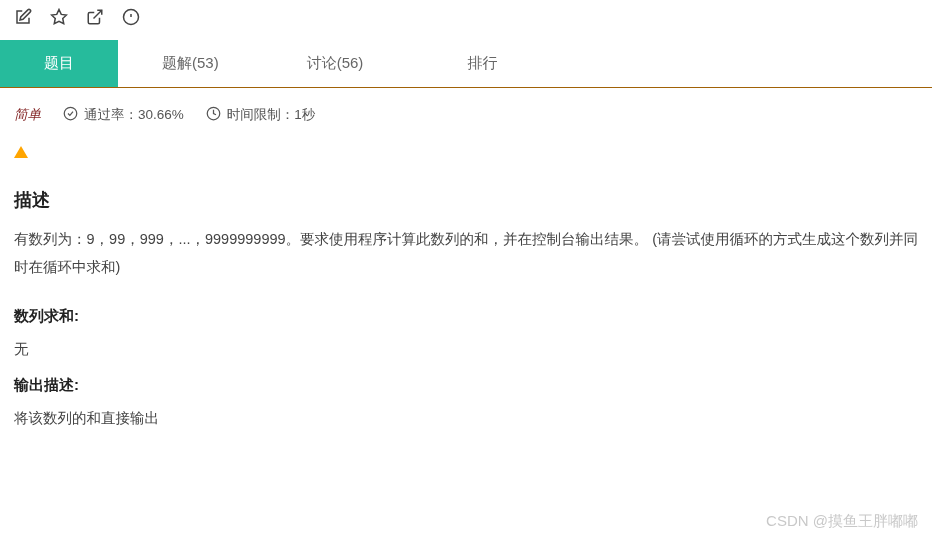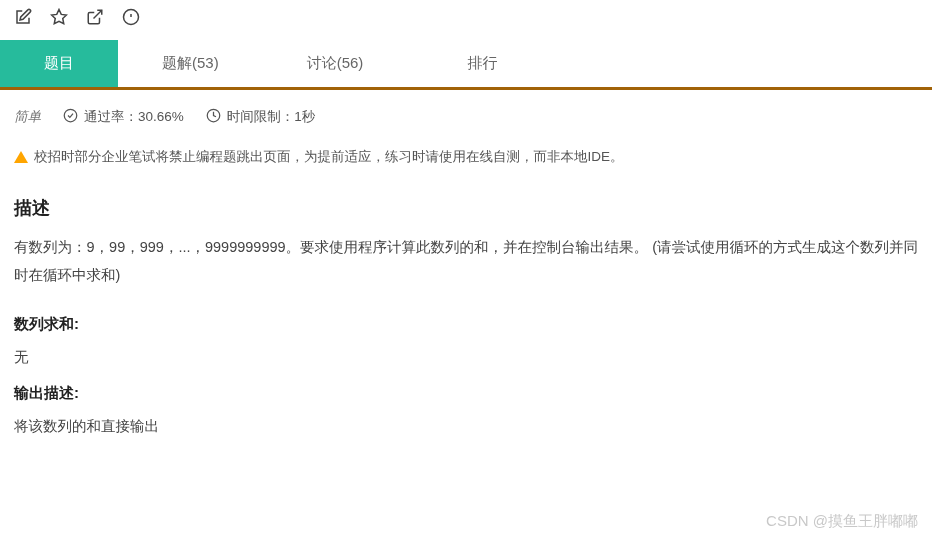--- a/index.html
+++ b/index.html
@@ -24,21 +24,21 @@
       color: #222;
     }
     .header-icons {
       display: flex;
       gap: 18px;
       align-items: center;
     }
     .header-icons svg { width: 18px; height: 18px; stroke: #444; fill: none; stroke-width: 2; }
     .tabs {
       display: flex;
-      border-bottom: 3px solid #a16207;
+      border-bottom: 1px solid #a16207;
     }
     .tab {
       padding: 14px 44px;
       font-size: 15px;
       color: #666;
       cursor: pointer;
       text-align: center;
     }
     .tab.active {
       background: #26bb9c;
@@ -48,21 +48,21 @@
     .tab.rank { padding: 14px 60px; }
     .meta {
       display: flex;
       align-items: center;
       gap: 22px;
       padding: 18px 14px;
       font-size: 13.5px;
       color: #555;
     }
     .difficulty {
-      color: #737373;
+      color: #7f1d1d;
       font-style: italic;
     }
     .meta-item { display: flex; align-items: flex-start; gap: 6px; }
     .meta-item svg { width: 15px; height: 15px; stroke: #555; fill: none; stroke-width: 2; }
     .warning {
       display: flex;
       align-items: center;
       gap: 6px;
       padding: 4px 14px 10px 14px;
       font-size: 13.5px;
@@ -165,21 +165,20 @@
     <svg viewBox="0 0 24 24">
         <circle cx="12" cy="12" r="10"></circle>
         <polyline points="12 6 12 12 16 14"></polyline>
       </svg>
     <span>时间限制：1秒</span>
   </span>
 </div>
 
 <div class="warning">
   <span class="warn-icon"></span>
-  <span>校招时部分企业笔试将禁止编程题跳出页面，为提前适应，练习时请使用在线自测，而非本地IDE。</span>
 </div>
 
 <div class="content">
   <div class="section-title">描述</div>
   <div class="desc">有数列为：9，99，999，...，9999999999。要求使用程序计算此数列的和，并在控制台输出结果。  (请尝试使用循环的方式生成这个数列并同时在循环中求和)</div>
 
   <div class="sub-title">数列求和:</div>
   <div class="sub-text">无</div>
 
   <div class="sub-title">输出描述:</div>

